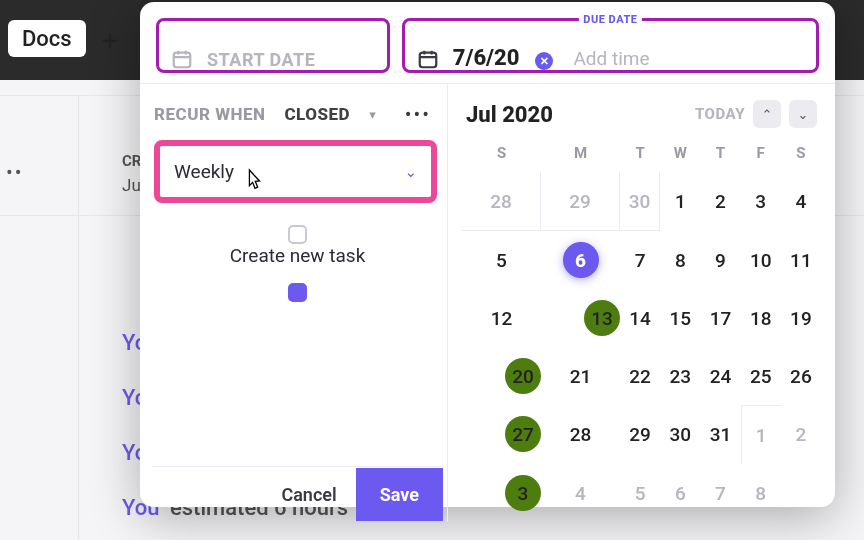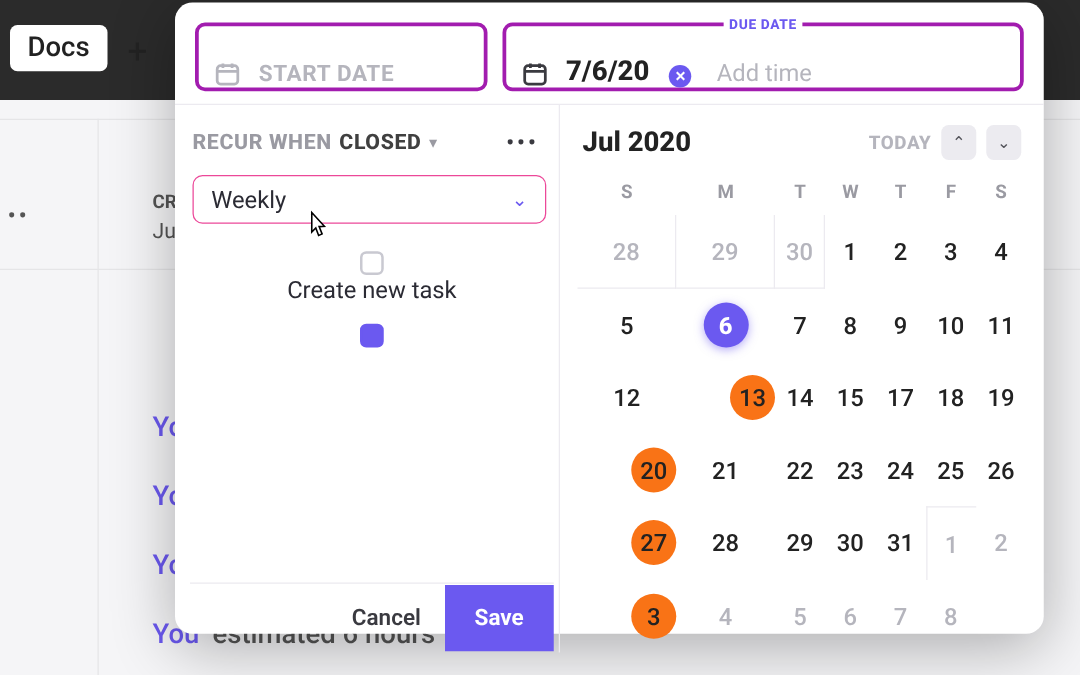--- a/index.html
+++ b/index.html
@@ -60,27 +60,27 @@
     color:#fff; font-size:11px; font-weight:900;
     display:flex; align-items:center; justify-content:center; margin-left:2px;
   }
   .add-time { color:#b5b5bd; font-size:19px; margin-left:6px; }
 
   .body-row { flex:1; display:flex; border-top:1px solid #eceaf0; }
   .left-pane {
     width:308px; border-right:1px solid #eceaf0; padding:14px 4px 0 12px;
     display:flex; flex-direction:column;
   }
-  .recur-header { display:flex; align-items:center; gap:6px; padding:4px 2px 10px; }
+  .recur-header { display:flex; align-items:center; gap:19px; padding:4px 2px 10px; }
   .recur-when { color:#9a9aa2; font-size:17px; font-weight:800; letter-spacing:0.5px;}
   .recur-closed { color:#404040; font-size:17px; font-weight:800; letter-spacing:0.5px;}
   .chev { color:#9a9aa2; font-size:13px; }
   .more-dots { margin-left:auto; color:#3a3a40; font-size:20px; letter-spacing:2px; padding-right:10px;}
   .freq-select {
-    margin:4px 6px 14px 2px; height:39px; border:1px solid #ec4899; border-radius:8px;
+    margin:4px 6px 14px 2px; height:63px; border:6px solid #ec4899; border-radius:8px;
     display:flex; align-items:center; padding:0 14px; justify-content:space-between;
     color:#2b2b34; font-size:19px;
   }
   .freq-chev { color:#6b59f0; font-size:15px; }
   .opt { display:flex; align-items:center; padding:8px 6px; font-size:19px; color:#2b2b34;flex-direction:column;}
   .cb { width:19px; height:19px; border-radius:5px; border:2px solid #c9c9d1; flex-shrink:0;}
   .cb.checked { background:#6b59f0; border-color:#6b59f0; }
 
   .footer {
     margin-top:auto; border-top:1px solid #eceaf0; height:56px;
@@ -102,21 +102,21 @@
   }
   .cal-grid { display:grid; grid-template-columns:repeat(7,1fr); text-align:center; }
   .dow { color:#9a9aa2; font-size:15px; font-weight:700; padding:6px 0 10px; }
   .day { font-size:19px; color:#222; padding:11px 0; position:relative; font-weight:500;}
   .day.other { color:#b5b5bd; }
   .day .pill {
     width:36px; height:36px; border-radius:50%;
     display:inline-flex; align-items:center; justify-content:center;
   }
   .day.selected .pill { background:#6b59f0; color:#fff; font-weight:800; box-shadow:0 2px 8px rgba(107,89,240,0.5);}
-  .day.hl .pill { background:#f97316; color:#222;margin-left:43px; }
+  .day.hl .pill { background:#4d7c0f; color:#222;margin-left:43px; }
   .box-br { border-right:1px solid #eceaf0; border-bottom:1px solid #eceaf0; }
   .box-l { border-left:1px solid #eceaf0; border-top:1px solid #eceaf0;}
 
   .cursor {
     position:absolute; width:22px; height:26px; pointer-events:none;
     left:243px; top:168px;
   }
 </style>
 </head>
 <body>

